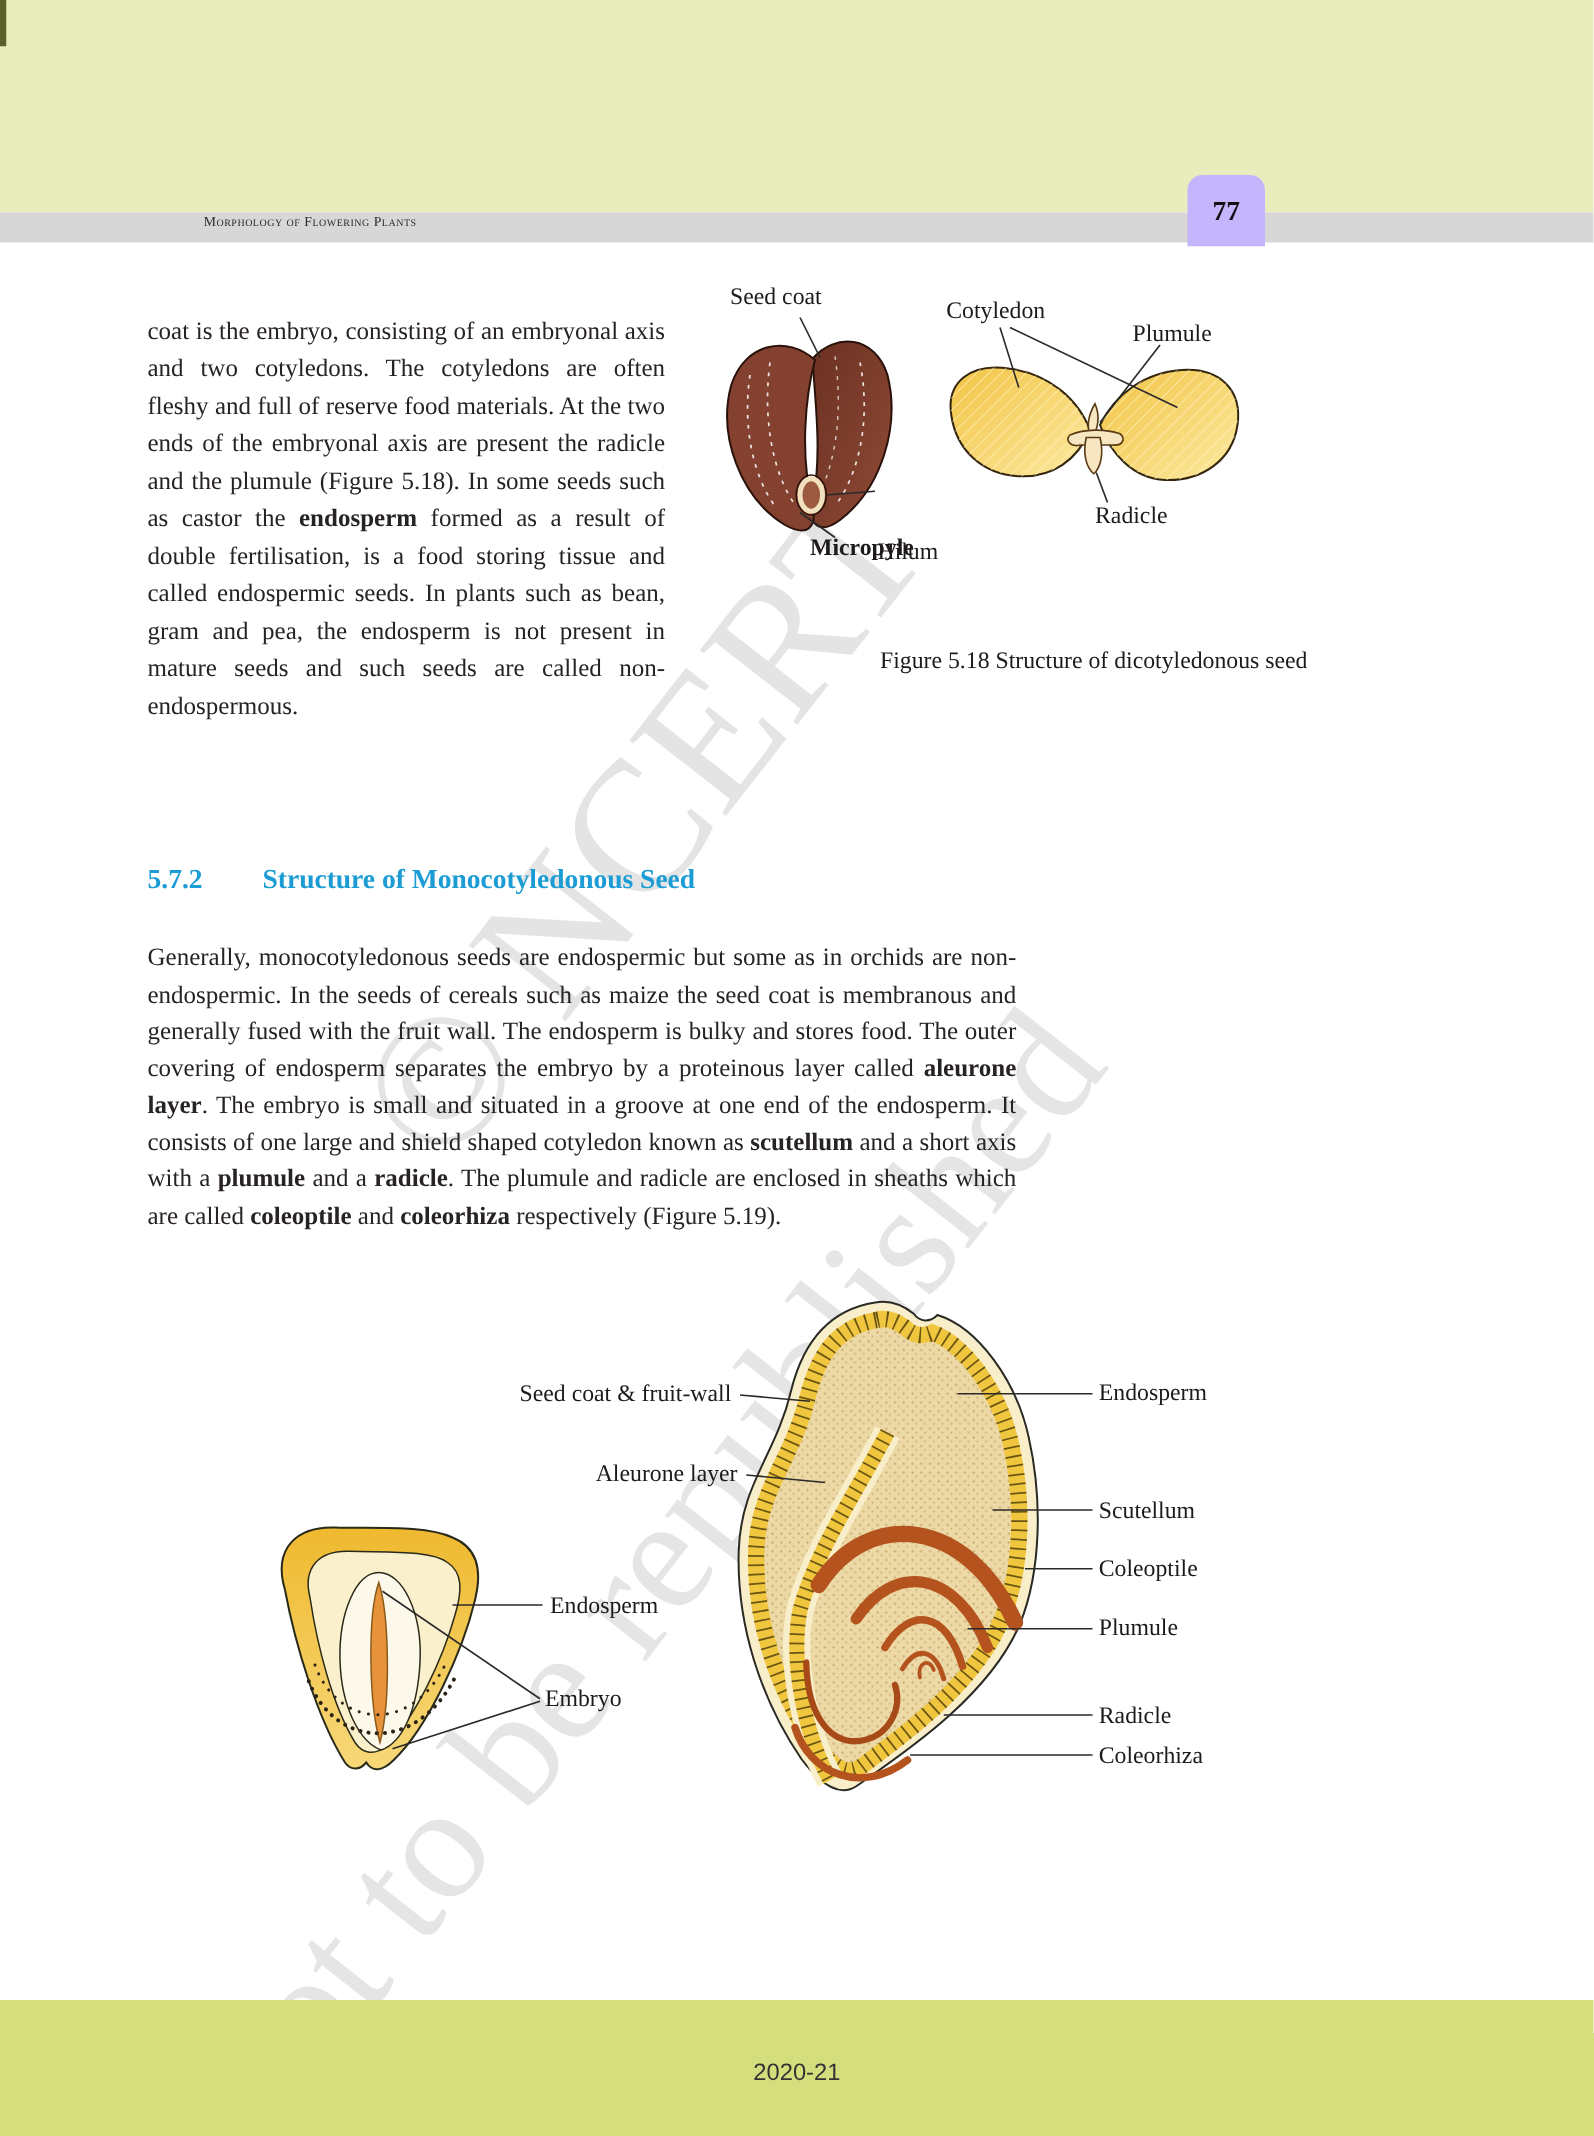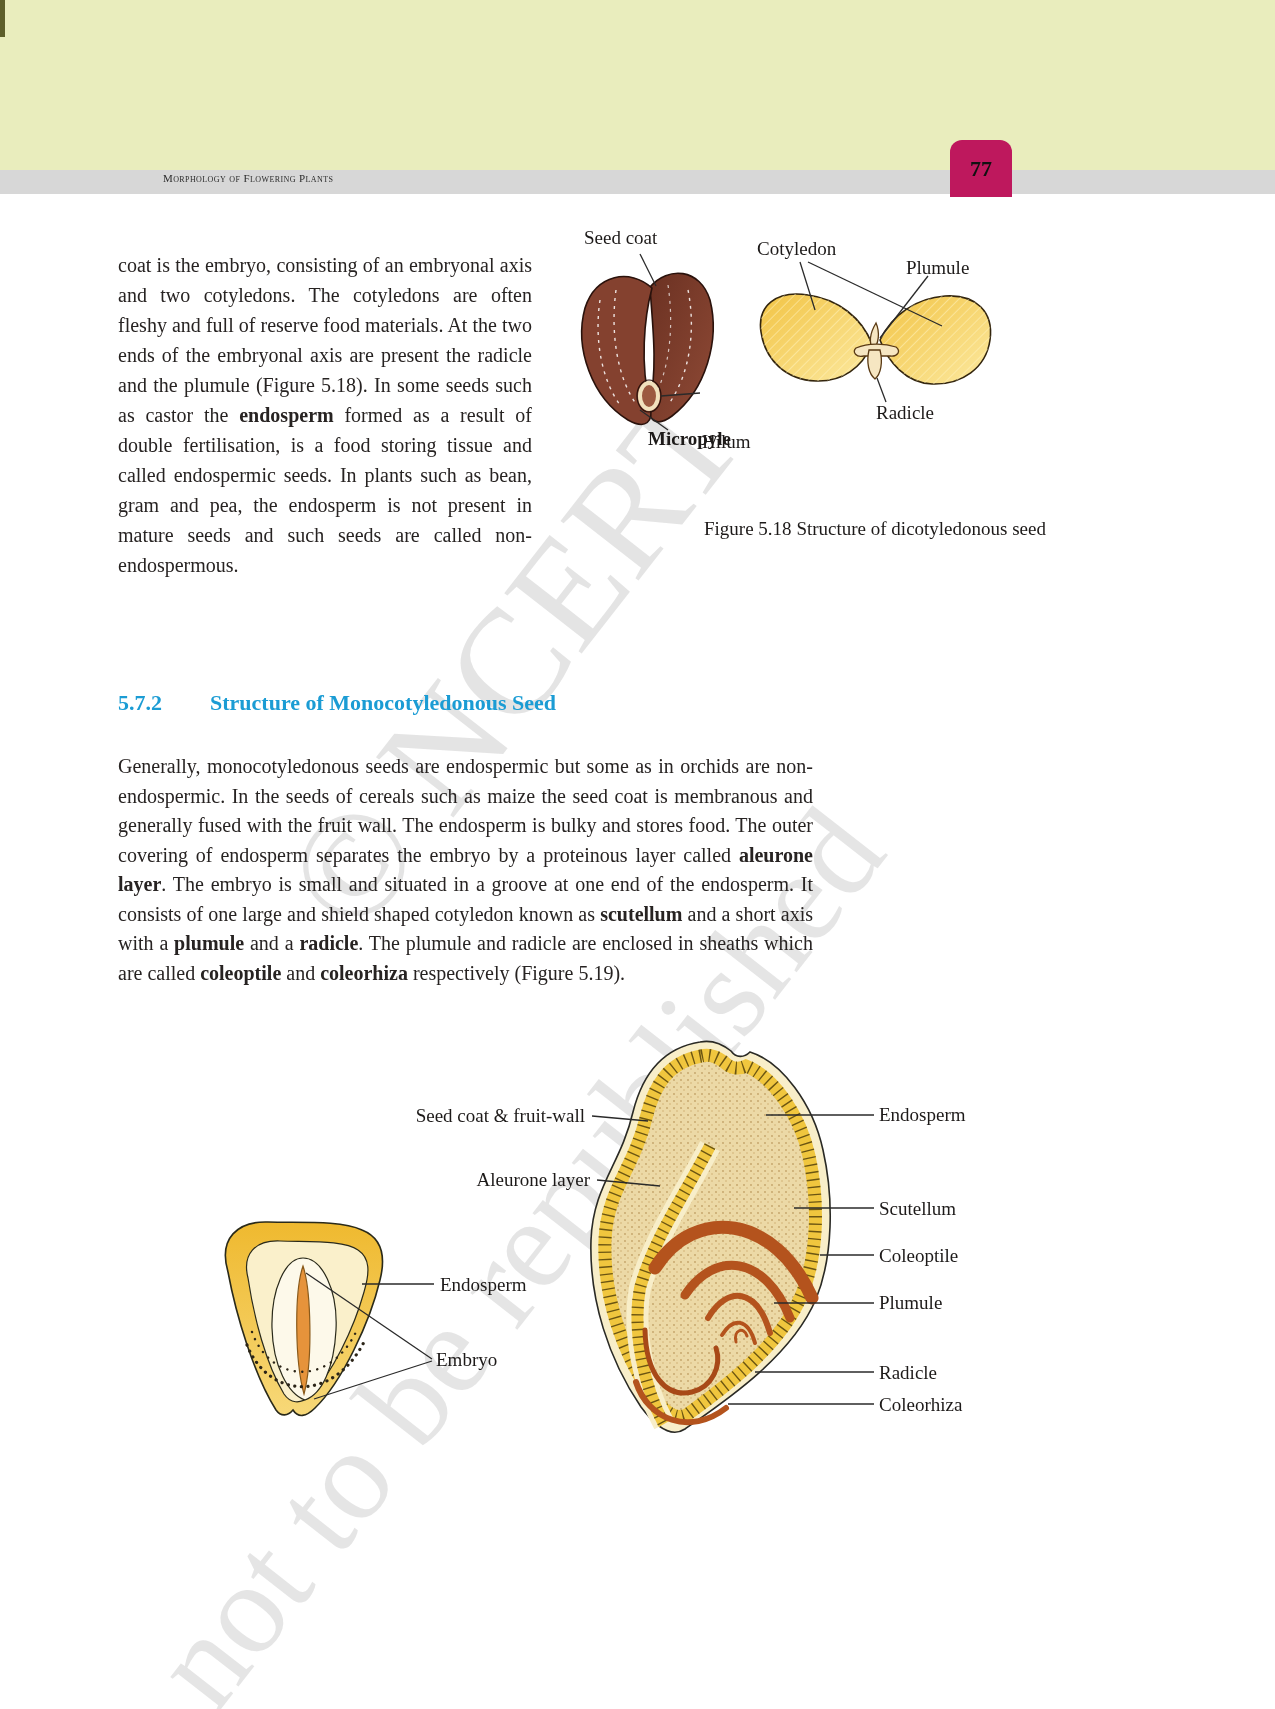--- a/index.html
+++ b/index.html
@@ -4,21 +4,21 @@
 <style>
   html,body{margin:0;padding:0;background:#ffffff;}
   .page{position:relative;width:1275px;height:1709px;background:#ffffff;overflow:hidden;
         font-family:"Liberation Serif", serif;color:#272322;}
   
   .top-band{position:absolute;left:0;top:0;width:1275px;height:170px;background:#e9edbd;}
   .edge-mark{position:absolute;left:0;top:0;width:5px;height:37px;background:#5d5f2a;}
   .header-bar{position:absolute;left:0;top:170px;width:1275px;height:24px;background:#d7d7d7;}
   .header-title{position:absolute;left:163px;top:172px;font-size:11px;font-variant:small-caps;
         letter-spacing:0.4px;color:#2b2b2b;}
-  .page-tab{position:absolute;left:950px;top:140px;width:62px;height:57px;background:#be185d;
+  .page-tab{position:absolute;left:950px;top:140px;width:62px;height:57px;background:#c4b5fd;
         border-radius:12px 12px 0 0;z-index:4;display:flex;align-items:center;justify-content:center;}
   .page-num{font-size:22px;font-weight:bold;color:#111;}
   .bottom-band{position:absolute;left:0;top:1600px;width:1275px;height:109px;background:#d5de7d;z-index:4;}
   .footer-year{position:absolute;left:0;top:48px;width:100%;text-align:center;
         font-family:"Liberation Sans", sans-serif;font-size:19px;color:#333;}
   
   .wm{position:absolute;z-index:1;font-family:"Liberation Serif", serif;white-space:nowrap;
       transform-origin:left bottom;pointer-events:none;}
   .wm1{left:385px;top:790px;font-size:150px;color:rgba(170,170,170,0.32);transform:rotate(-52deg);}
   .wm2{left:240px;top:1585px;font-size:130px;color:rgba(170,170,170,0.30);transform:rotate(-52deg);}
@@ -189,14 +189,17 @@
   <div class="flabel" style="left:440px;top:1275px;">Endosperm</div>
   <div class="flabel" style="left:436px;top:1350px;">Embryo</div>
   <div class="flabel" style="left:879px;top:1105px;">Endosperm</div>
   <div class="flabel" style="left:879px;top:1199px;">Scutellum</div>
   <div class="flabel" style="left:879px;top:1246px;">Coleoptile</div>
   <div class="flabel" style="left:879px;top:1293px;">Plumule</div>
   <div class="flabel" style="left:879px;top:1363px;">Radicle</div>
   <div class="flabel" style="left:879px;top:1395px;">Coleorhiza</div>
 
 
+  <div class="bottom-band">
+    <div class="footer-year">2020-21</div>
+  </div>
 
 </div>
 
 </body></html>

